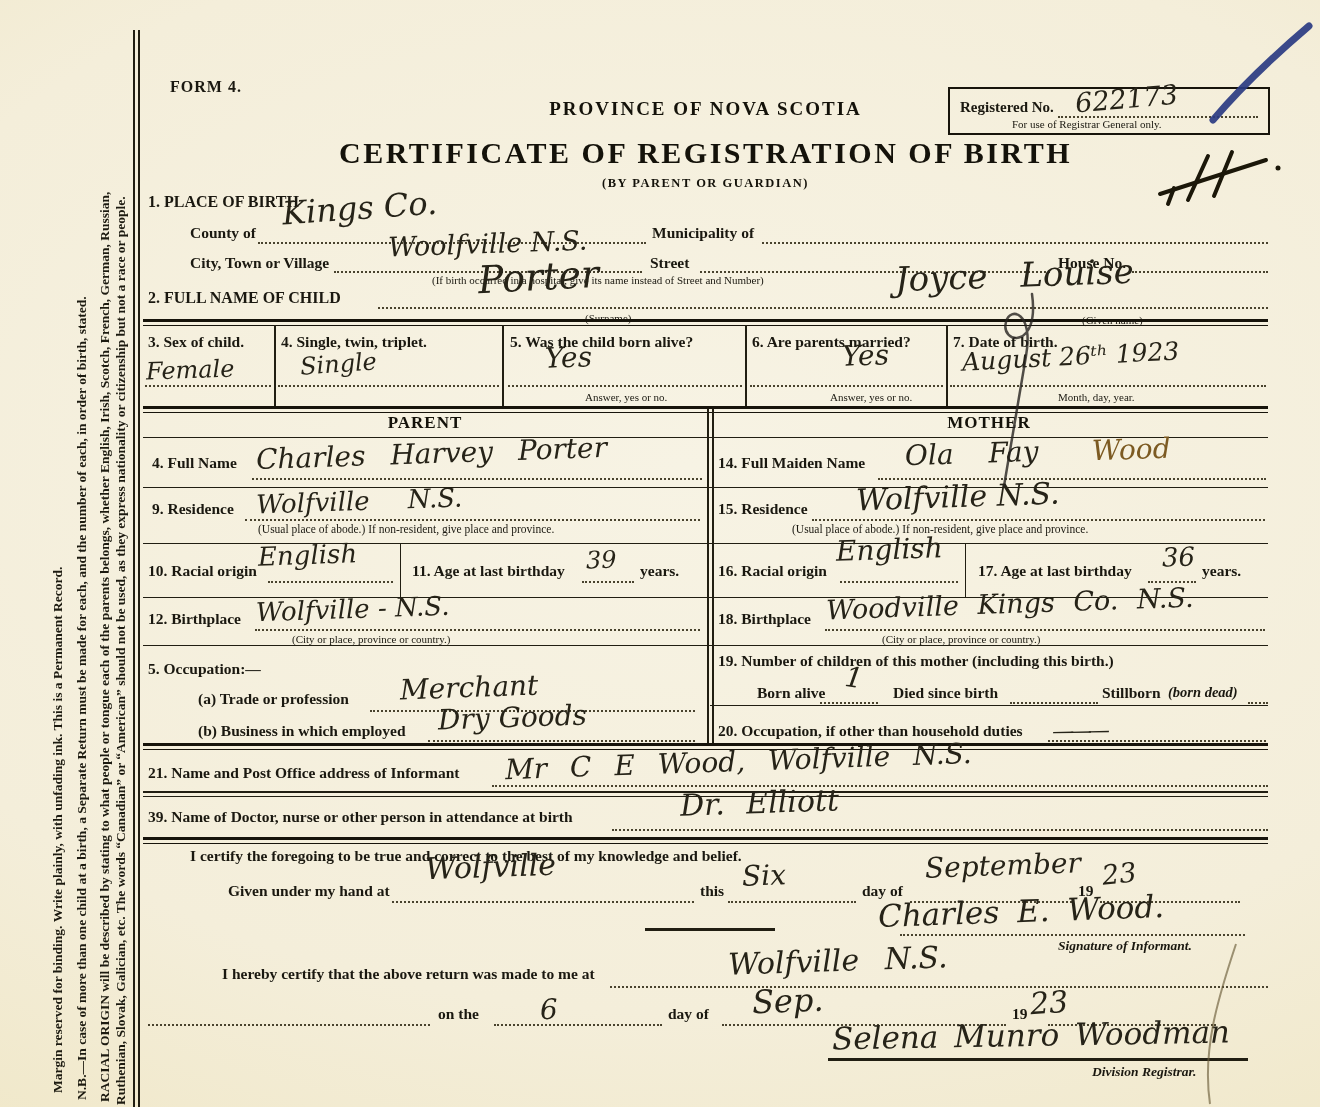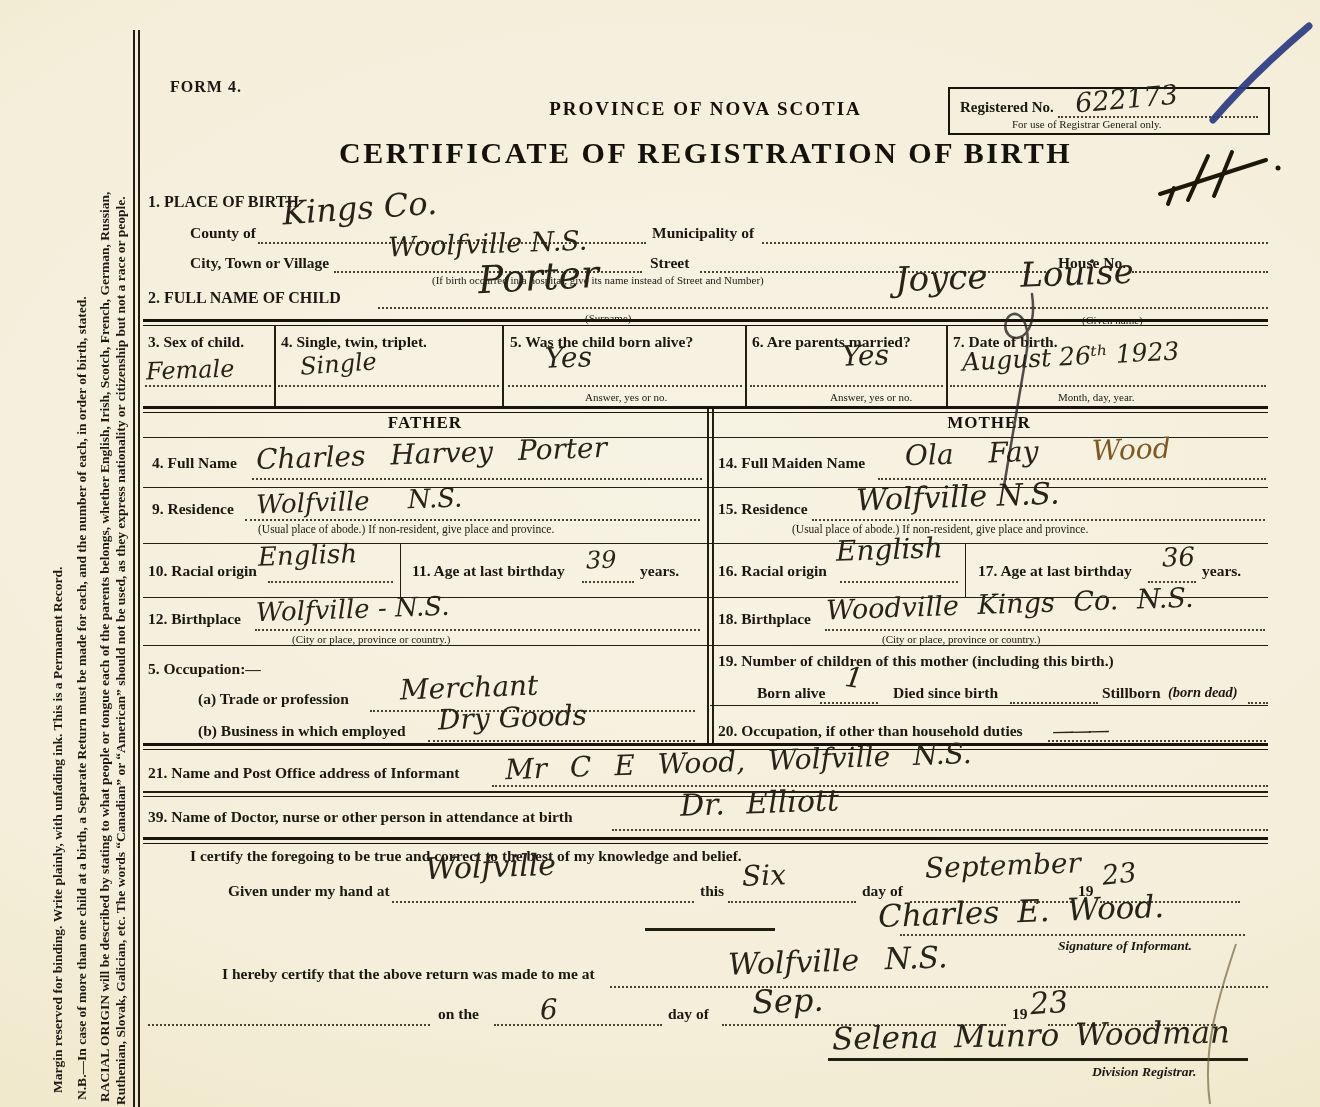--- a/index.html
+++ b/index.html
@@ -39,20 +39,21 @@
   <div class="ctr" style="top:98px;font-size:19px;letter-spacing:2px;">PROVINCE OF NOVA SCOTIA</div>
 
   <div class="regbox">
     <div class="lbl" style="left:10px;top:10px;font-size:15px;">Registered No.</div>
     <div class="dots" style="left:108px;top:27px;width:200px;"></div>
     <div class="sm" style="left:62px;top:29px;">For use of Registrar General only.</div>
     <div class="hw" style="left:125px;top:-4px;font-size:27px;transform:rotate(-5deg);">622173</div>
   </div>
 
   <div class="ctr" style="top:136px;font-size:30px;letter-spacing:2.5px;">CERTIFICATE OF REGISTRATION OF BIRTH</div>
+  <div class="ctr" style="top:176px;font-size:12.5px;letter-spacing:1.5px;">(BY PARENT OR GUARDIAN)</div>
 
   <div class="lbl" style="left:148px;top:193px;font-size:16px;">1. PLACE OF BIRTH</div>
   <div class="lbl" style="left:190px;top:224px;">County of</div>
   <div class="dots" style="left:258px;top:242px;width:388px;"></div>
   <div class="hw" style="left:282px;top:192px;font-size:32px;transform:rotate(-4deg);">Kings Co.</div>
   <div class="lbl" style="left:652px;top:224px;">Municipality of</div>
   <div class="dots" style="left:762px;top:242px;width:506px;"></div>
 
   <div class="lbl" style="left:190px;top:254px;">City, Town or Village</div>
   <div class="dots" style="left:334px;top:271px;width:308px;"></div>
@@ -95,21 +96,21 @@
 
   <div class="hw" style="left:146px;top:358px;font-size:24px;">Female</div>
   <div class="hw" style="left:300px;top:352px;font-size:24px;transform:rotate(-4deg);">Single</div>
   <div class="hw" style="left:545px;top:344px;font-size:28px;">Yes</div>
   <div class="hw" style="left:842px;top:342px;font-size:28px;">Yes</div>
   <div class="hw" style="left:962px;top:344px;font-size:25px;transform:rotate(-3deg);">August 26ᵗʰ 1923</div>
 
   <div class="heavy" style="left:143px;top:406px;width:1125px;"></div>
 
   <div class="vdbl" style="left:707px;top:409px;height:334px;"></div>
-  <div class="ctr" style="left:143px;width:564px;top:413px;font-size:17px;letter-spacing:1px;">FATHER</div>
+  <div class="ctr" style="left:143px;width:564px;top:413px;font-size:17px;letter-spacing:1px;">PARENT</div>
   <div class="ctr" style="left:710px;width:558px;top:413px;font-size:17px;letter-spacing:1px;">MOTHER</div>
   <div class="thin" style="left:143px;top:437px;width:1125px;"></div>
 
   <div class="lbl" style="left:152px;top:454px;">4. Full Name</div>
   <div class="dots" style="left:252px;top:478px;width:450px;"></div>
   <div class="hw" style="left:256px;top:440px;font-size:28px;word-spacing:16px;">Charles Harvey Porter</div>
   <div class="lbl" style="left:718px;top:454px;">14. Full Maiden Name</div>
   <div class="dots" style="left:878px;top:478px;width:388px;"></div>
   <div class="hw" style="left:905px;top:440px;font-size:28px;word-spacing:26px;">Ola Fay</div>
   <div class="hw brown" style="left:1092px;top:436px;font-size:28px;">Wood</div>

